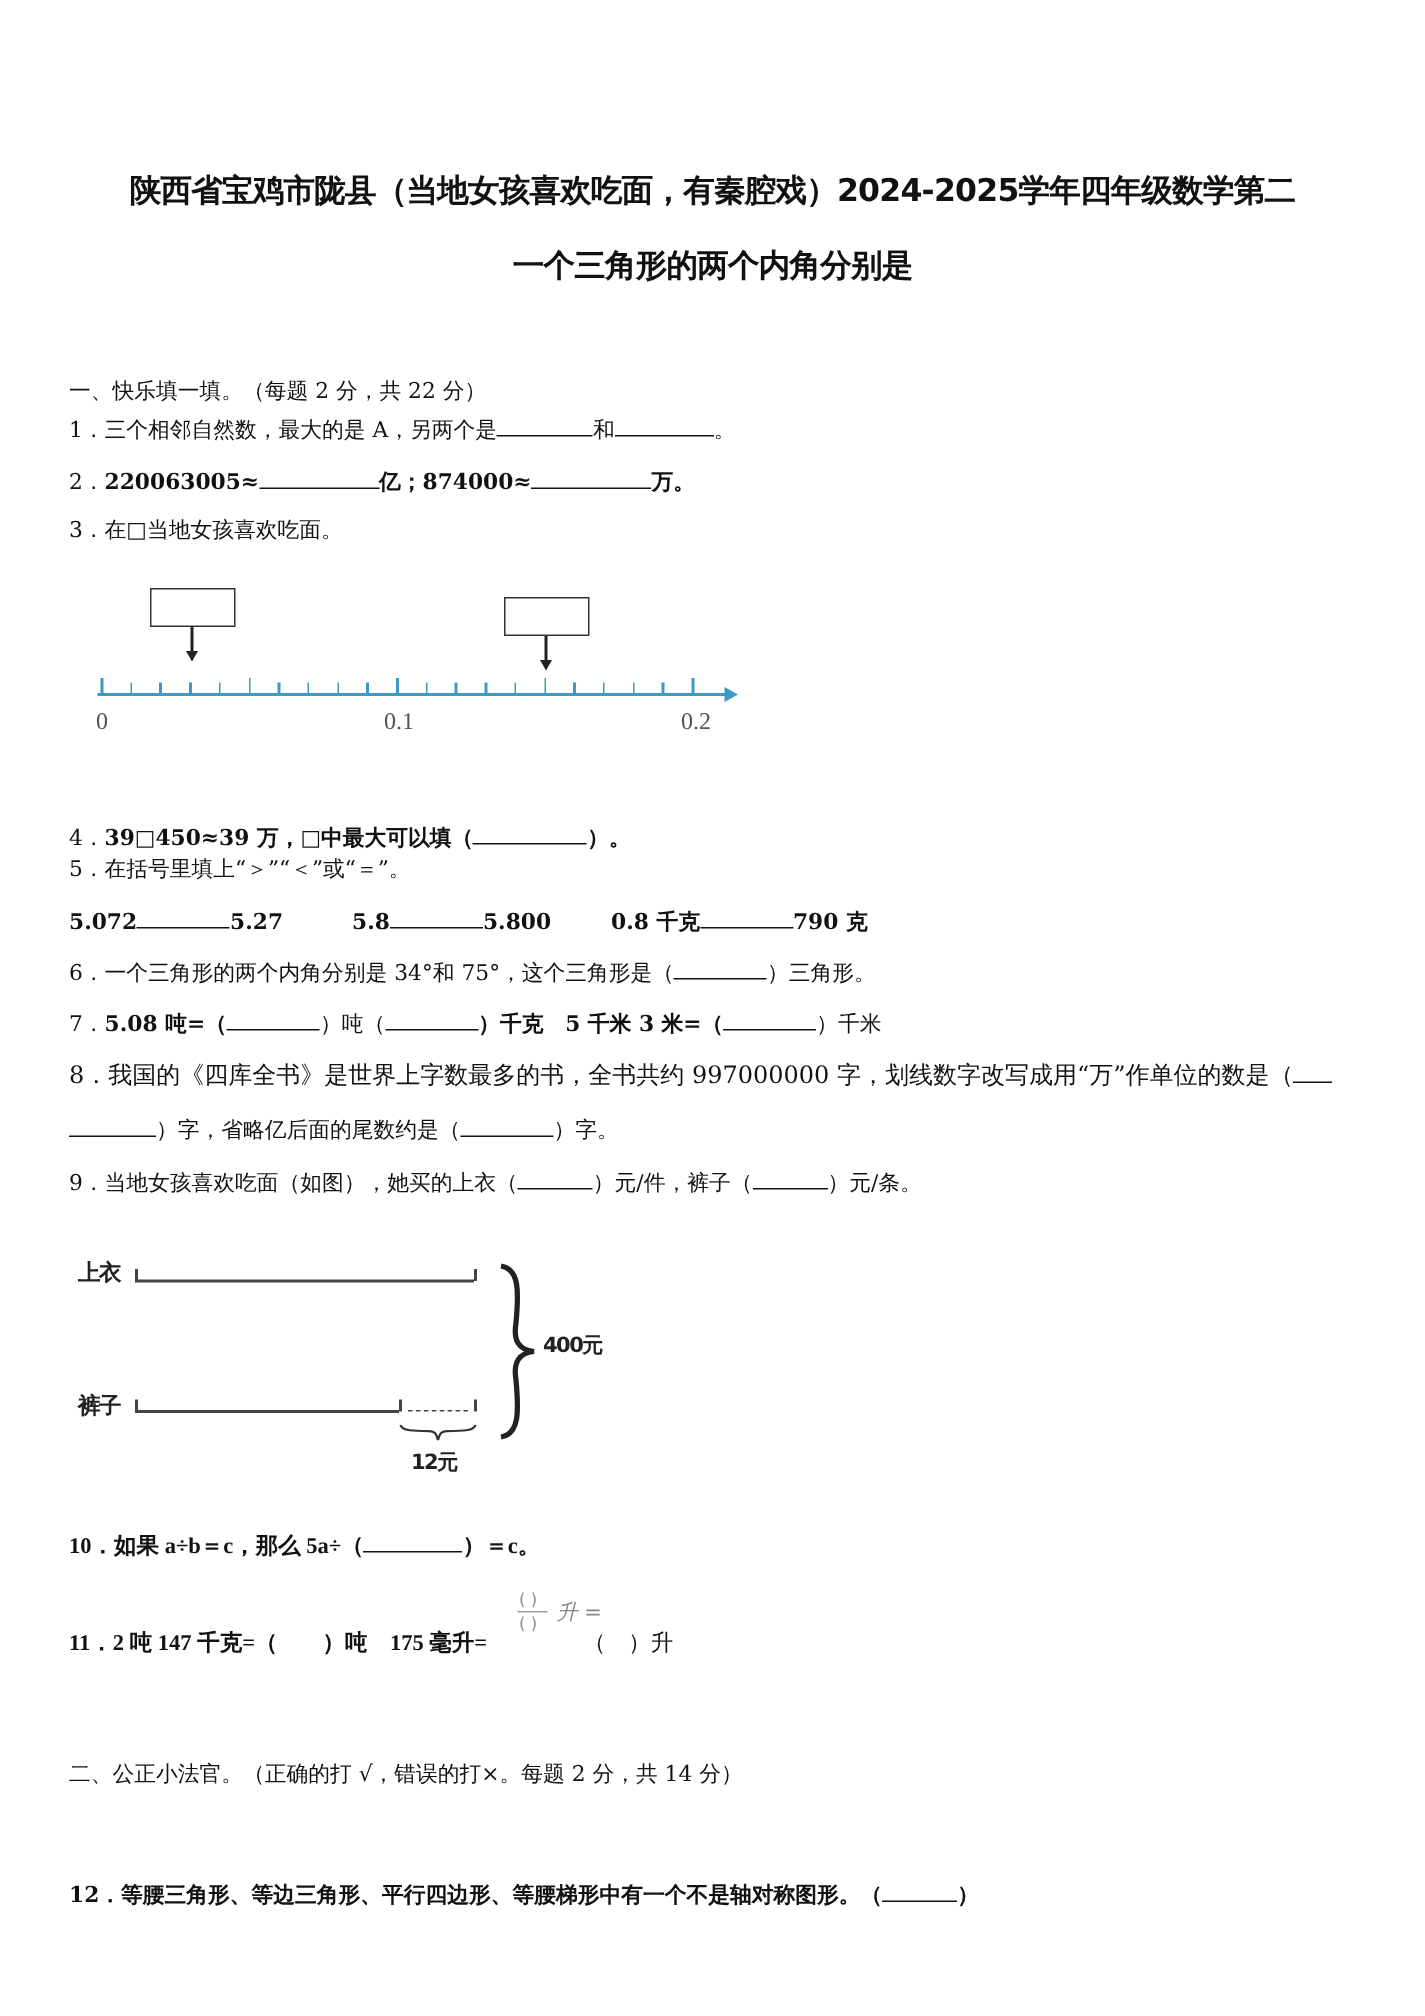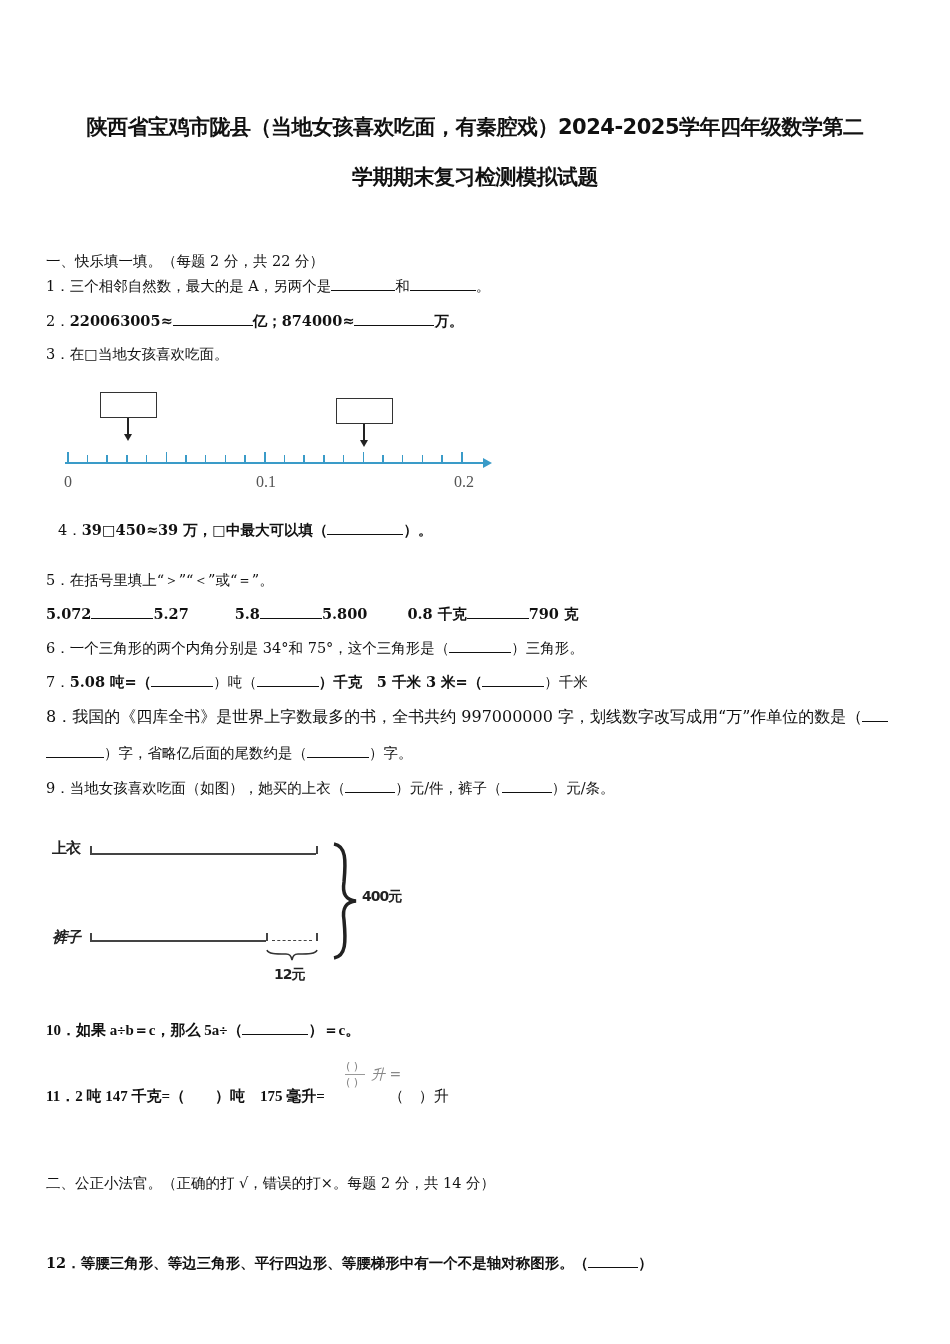--- a/index.html
+++ b/index.html
@@ -34,21 +34,21 @@
     .blabel { position: absolute; font-family: "DejaVu Sans", sans-serif; font-weight: bold; font-size: 15px; color: #222; letter-spacing: -1px; }
     .seg { position: absolute; height: 1.5px; background: #444; }
     .vtick { position: absolute; width: 1.5px; background: #444; }
     .dashseg { position: absolute; height: 0; border-top: 1.5px dashed #444; }
     .fraction { position: absolute; font-size: 11px; color: #888; font-family: "DejaVu Sans", sans-serif; }
   </style>
 </head>
 <body>
 
 <div class="title" style="top:113px;">陕西省宝鸡市陇县（当地女孩喜欢吃面，有秦腔戏）2024-2025学年四年级数学第二</div>
-<div class="title" style="top:163px;">学期期末复习检测模拟试题</div>
+<div class="title" style="top:163px;">一个三角形的两个内角分别是</div>
 
 <div class="line" style="top:251px;">一、快乐填一填。（每题 2 分，共 22 分）</div>
 
 <div class="line" style="top:276px;">
   <span>1．</span><span>三个相邻自然数，最大的是 A，另两个是</span><span class="blank" style="width:64px"></span><span>和</span><span class="blank" style="width:66px"></span><span>。</span>
 </div>
 
 <div class="line b" style="top:311px;">
   <span style="font-weight:normal">2．</span><span>220063005≈</span><span class="blank" style="width:80px"></span><span>亿；874000≈</span><span class="blank" style="width:80px"></span><span>万。</span>
 </div>
@@ -91,21 +91,21 @@
       <div class="tick" style="left: 361.6px; top: 70px; height: 7px;"></div>
       <div class="tick" style="left: 381.3px; top: 70px; height: 7px;"></div>
       <div class="tick" style="left: 401px; top: 67px; height: 10px;"></div>
     </div>
 
   <div class="tlabel" style="left:4px; top:88px;">0</div>
   <div class="tlabel" style="left:196px; top:88px;">0.1</div>
   <div class="tlabel" style="left:394px; top:88px;">0.2</div>
 </div>
 
-<div class="line b" style="top:520px;margin-left:12px;">
+<div class="line b" style="top:548px;">
   <span style="font-weight:normal">4．</span><span>39□450≈39 万，□中最大可以填（</span><span class="blank" style="width:76px"></span><span>）。</span>
 </div>
 
 <div class="line" style="top:570px;">
   <span>5．</span><span>在括号里填上“＞”“＜”或“＝”。</span>
 </div>
 
 <div class="line b" style="top:604px;">
   <span>5.072</span><span class="blank" style="width:62px"></span><span>5.27</span><span style="display:inline-block;width:46px"></span><span>5.8</span><span class="blank" style="width:62px"></span><span>5.800</span><span style="display:inline-block;width:40px"></span><span>0.8 千克</span><span class="blank" style="width:62px"></span><span>790 克</span>
 </div>
@@ -128,21 +128,21 @@
 <div class="line" style="top:778px;">
   <span>9．</span><span>当地女孩喜欢吃面（如图），她买的上衣（</span><span class="blank" style="width:50px"></span><span>）元/件，裤子（</span><span class="blank" style="width:50px"></span><span>）元/条。</span>
 </div>
 
 <div class="bar-diagram">
   <div class="blabel" style="left:12px; top:9px;">上衣</div>
   <div class="vtick" style="left:50px; top:16px; height:8px;"></div>
   <div class="seg" style="left:50px; top:23px; width:226px;"></div>
   <div class="vtick" style="left:276px; top:16px; height:8px;"></div>
 
-  <div class="blabel" style="left:12px; top:98px;font-style:italic;">裤子</div>
+  <div class="blabel" style="left:12px; top:98px;">裤子</div>
   <div class="vtick" style="left:50px; top:103px; height:8px;"></div>
   <div class="seg" style="left:50px; top:110px; width:176px;"></div>
   <div class="vtick" style="left:226px; top:103px; height:8px;"></div>
   <div class="dashseg" style="left:232px; top:110px; width:40px;"></div>
   <div class="vtick" style="left:276px; top:103px; height:8px;"></div>
 
   <svg style="position:absolute; left:290px; top:12px;" width="30" height="118" viewBox="0 0 30 118">
     <path d="M4 2 C16 4, 16 18, 14 40 C12 52, 16 58, 26 59 C16 60, 12 66, 14 78 C16 100, 16 114, 4 116" fill="none" stroke="#222" stroke-width="3.5"></path>
   </svg>
   <div class="blabel" style="left:322px; top:58px; font-size:14px;">400元</div>

